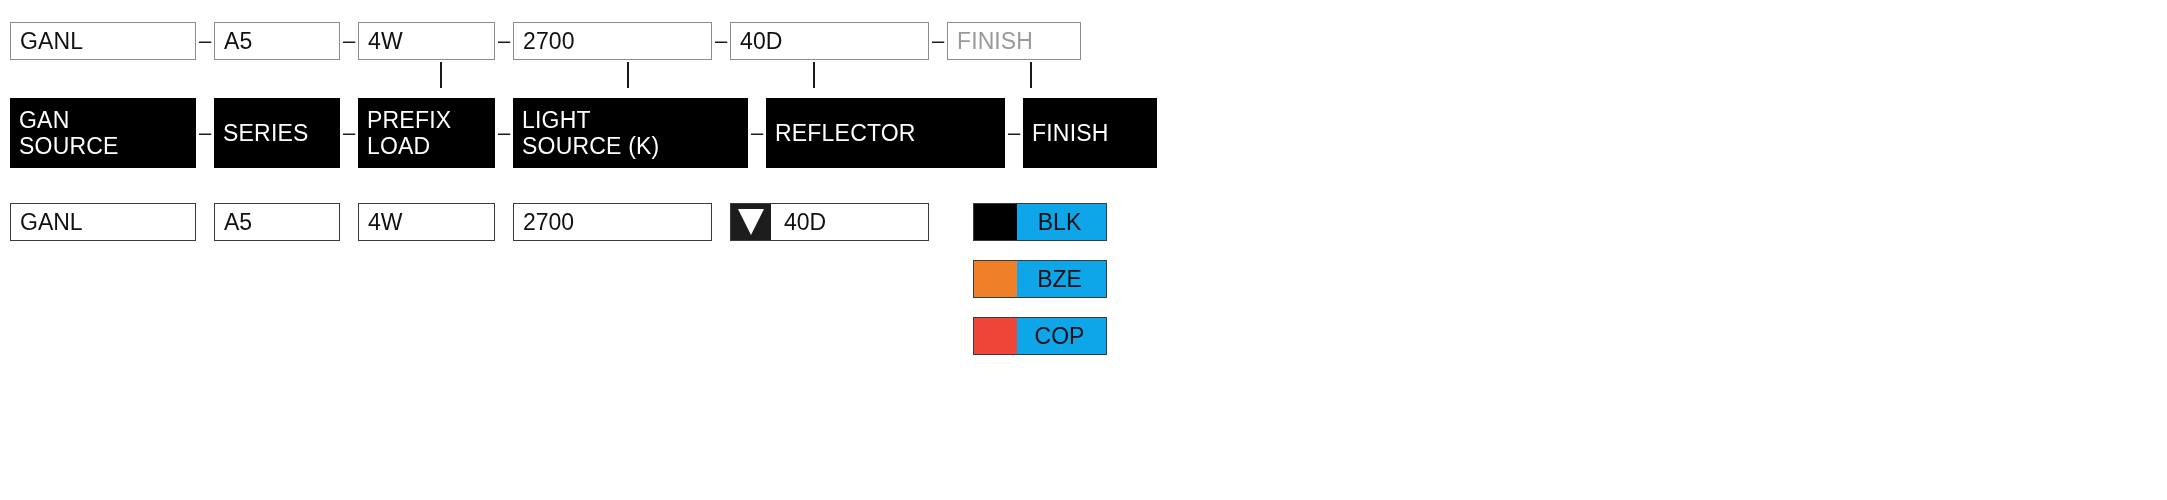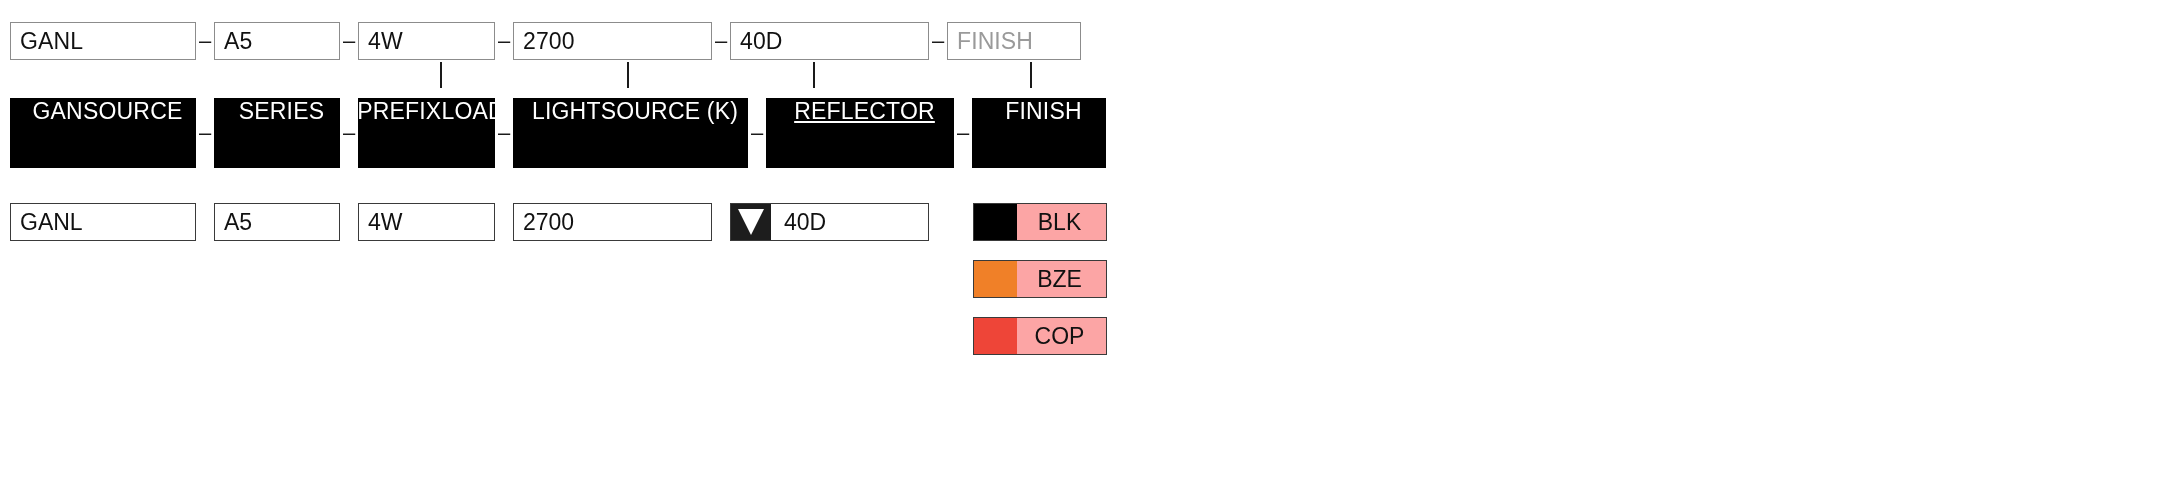--- a/index.html
+++ b/index.html
@@ -70,21 +70,21 @@
     top: 98px;
     display: flex;
     align-items: stretch;
   }
   .head-box {
     box-sizing: border-box;
     height: 70px;
     background: #000000;
     color: #ffffff;
     display: flex;
-    flex-direction: row;
+    flex-direction: column;
     justify-content: center;
     padding-left: 9px;
     font-size: 23px;
     line-height: 1.13;
     letter-spacing: .2px;
   }
   .head-box span { display: block; white-space: nowrap; }
   .dash-head {
     width: 18px;
     display: flex;
@@ -142,21 +142,21 @@
     left: 973px;
     top: 203px;
     display: flex;
     flex-direction: column;
   }
   .swatch-row {
     box-sizing: border-box;
     width: 134px;
     height: 38px;
     border: 1px solid #3a3a3a;
-    background: #fca5a5;
+    background: #0ea5e9;
     display: flex;
     align-items: center;
     margin-bottom: 19px;
   }
   .swatch-chip {
     width: 43px;
     height: 100%;
     flex: 0 0 auto;
   }
   .swatch-label {
@@ -207,21 +207,21 @@
       <div class="head-box" style="width: 137px;">
         <span>PREFIX</span>
         <span>LOAD</span>
       </div>
       <div class="dash-head">–</div>
       <div class="head-box" style="width: 235px;">
         <span>LIGHT</span>
         <span>SOURCE (K)</span>
       </div>
       <div class="dash-head">–</div>
-      <div class="head-box" style="width: 188px; text-decoration: underline;">
+      <div class="head-box" style="width: 239px;">
         <span>REFLECTOR</span>
       </div>
       <div class="dash-head">–</div>
       <div class="head-box" style="width: 134px;">
         <span>FINISH</span>
       </div>
     </div>
 
   <div class="row-opt" id="row-opt">
       <div class="opt-box" style="width: 186px;">

